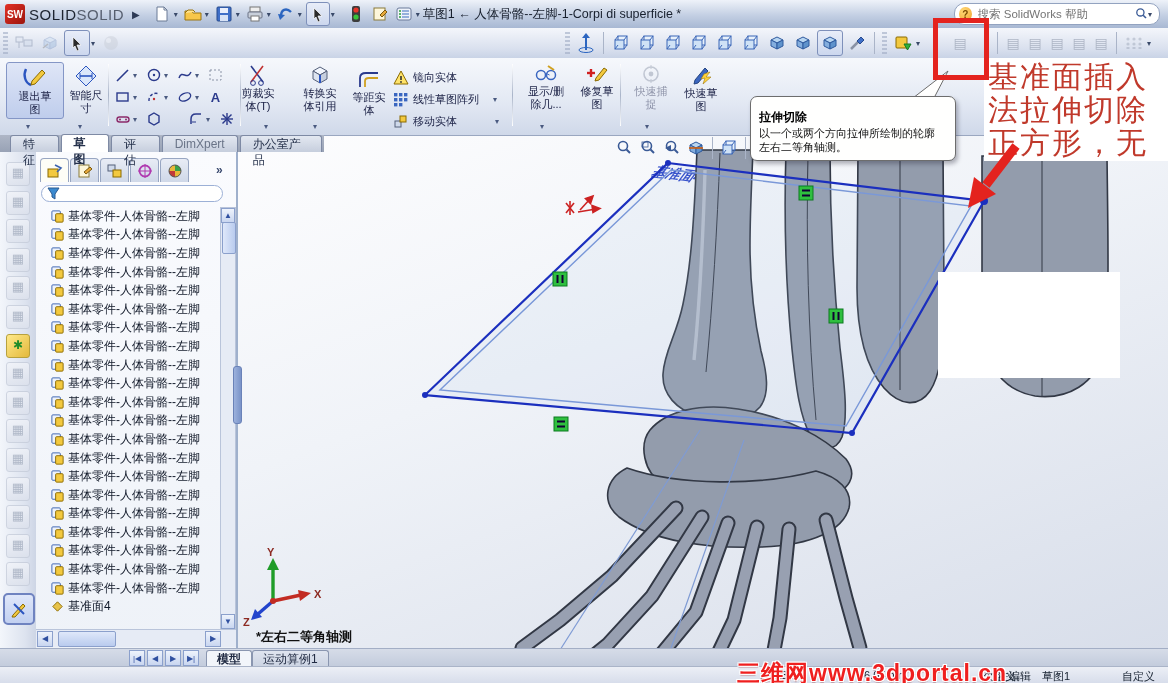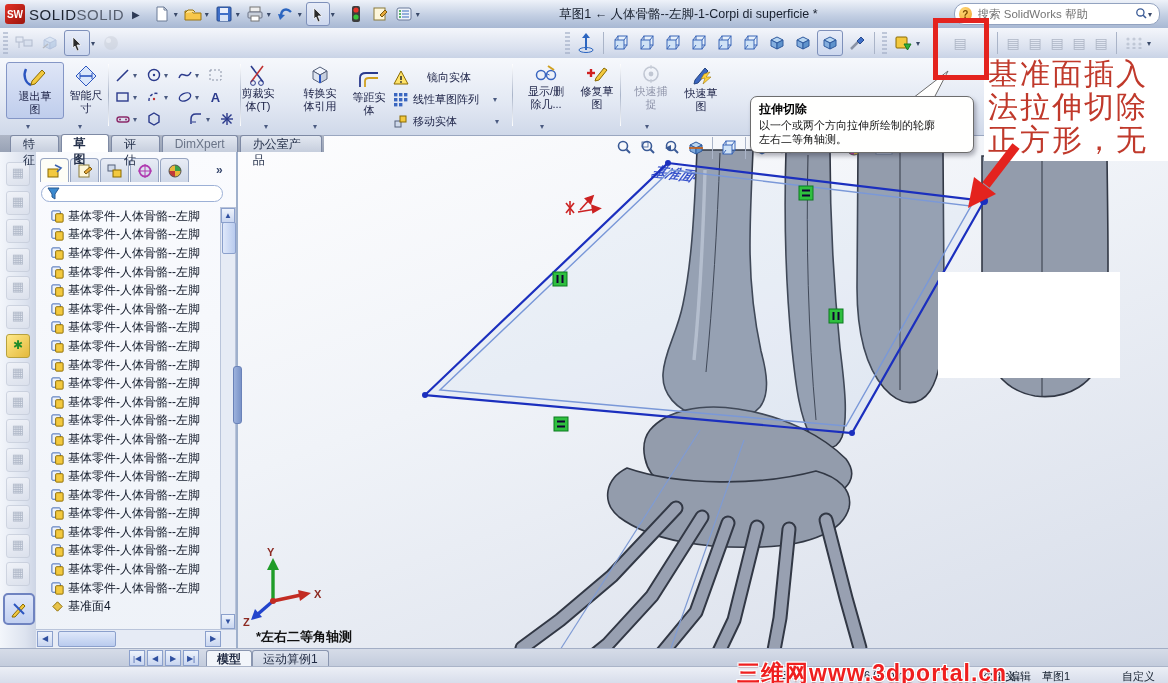--- a/index.html
+++ b/index.html
@@ -12,21 +12,21 @@
   .swlogo{width:20px;height:20px;margin:0 4px 0 5px;border-radius:3px;background:linear-gradient(135deg,#e23227,#9c140c);
     color:#fff;font-weight:bold;font-size:10px;display:flex;align-items:center;justify-content:center}
   .brand{font-size:15px;letter-spacing:.5px;color:#1d2430}
   .brand b{font-weight:normal}
   .brand span{color:#555e6e}
   .menu-arrow{color:#2d3a55;margin:0 10px 0 8px;font-size:10px}
   .ticon{width:22px;height:22px;margin:0 1px;border-radius:3px;display:flex;align-items:center;justify-content:center}
   .dd{color:#3a4a6a;font-size:8px;margin:0 3px 0 0}
   .dd::after{content:"▾"}
   .tsep{width:6px}
-  .doc-title{flex:1;text-align:center;font-size:12.5px;color:#18202e;white-space:nowrap;overflow:hidden}
+  .doc-title{flex:1;text-align:left;font-size:12.5px;color:#18202e;white-space:nowrap;overflow:hidden}
   .searchbox{width:196px;height:20px;background:#fff;border:1px solid #93a3c0;border-radius:10px;
     display:flex;align-items:center;margin-right:8px;padding:0 4px}
   .qbadge{width:14px;height:14px;border-radius:50%;background:radial-gradient(circle at 35% 30%,#ffd977,#f0a32c);
     color:#7a4a00;font-size:10px;font-weight:bold;display:flex;align-items:center;justify-content:center;margin-right:4px}
   .searchbox input{flex:1;border:none;outline:none;font-size:11.5px;color:#666;background:transparent;font-family:"Liberation Sans",sans-serif}
   
   .toolbar2{position:absolute;left:0;top:28px;width:1168px;height:30px;z-index:40;
     background:linear-gradient(#f4f6fb,#d9e0ee 70%,#c9d3e6);border-bottom:1px solid #aab6cd;display:flex;align-items:center}
   .grip{width:5px;height:22px;margin:0 3px;background:repeating-linear-gradient(#9fabc4 0 2px,transparent 2px 4px);opacity:.6}
   .t2icon{width:24px;height:24px;margin:0 1px;display:flex;align-items:center;justify-content:center;border-radius:3px}
@@ -61,29 +61,29 @@
     background:linear-gradient(160deg,#fdfdfe 0%,#f0f3f8 40%,#d8deea 100%)}
   .scene{position:absolute;left:0;top:0;z-index:5;pointer-events:none}
   .plane-tag{position:absolute;left:652px;top:166px;z-index:4;color:#2b46c8;font-weight:bold;font-style:italic;
     font-size:14px;transform:rotate(7deg) skewX(-18deg);text-shadow:0 0 2px #fff}
   .axis-label{position:absolute;z-index:6;font-size:11px;font-weight:bold;color:#8c2a22}
   .view-name{position:absolute;left:256px;top:628px;z-index:6;font-size:13px;font-weight:bold;color:#101010}
   .white-patch{position:absolute;left:938px;top:272px;width:182px;height:106px;background:#fff;z-index:7}
   .hud{position:absolute;left:612px;top:136px;height:24px;z-index:8;display:flex;align-items:center}
   .hudic{width:24px;height:22px;display:flex;align-items:center;justify-content:center}
   
-  .tooltip{position:absolute;left:750px;top:96px;width:224px;z-index:50;background:#fffffe;
-    border:1px solid #6d6d6d;border-radius:7px;box-shadow:2px 3px 4px rgba(40,40,60,.35);padding:4px 8px 6px 8px;box-sizing:border-box}
+  .tooltip{position:absolute;left:750px;top:96px;width:206px;z-index:50;background:#fffffe;
+    border:1px solid #6d6d6d;border-radius:7px;box-shadow:2px 3px 4px rgba(40,40,60,.35);padding:12px 8px 6px 8px;box-sizing:border-box}
   .tooltip .tt-title{font-size:12px;font-weight:bold;color:#000;margin-bottom:1px}
   .tooltip .tt-line{font-size:11px;color:#111;line-height:13.5px}
   .callout{position:absolute;left:905px;top:66px;z-index:49}
   
   .anno-bg{position:absolute;left:984px;top:58px;width:184px;height:103px;background:#fff;z-index:55}
   .anno-text{position:absolute;left:988px;top:60px;z-index:56;color:#c0392b;font-size:30px;line-height:33px;
-    letter-spacing:2px;font-family:Liberation Mono, monospace}
+    letter-spacing:2px;font-family:Liberation Sans, sans-serif}
   .red-box{position:absolute;left:933px;top:18px;width:46px;height:52px;border:5px solid #e4231e;z-index:60}
   .red-arrow{position:absolute;left:0;top:0;z-index:60;pointer-events:none}
   
   .lefttb{position:absolute;left:0;top:152px;width:36px;height:496px;z-index:10;
     background:linear-gradient(90deg,#f3f6fb,#dde3ef 70%,#cdd5e5);border-right:1px solid #aab4c8}
   .lt-icon{position:absolute;left:6px;width:22px;height:22px;border-radius:3px;border:1px solid #c2c9d7;
     background:linear-gradient(#f2f4f9,#dce1ec);opacity:.7}
   .lt-icon::after{content:"▦";color:#9aa4b6;font-size:13px;display:block;text-align:center;line-height:20px}
   .lt-icon.colored{opacity:1;border:1px solid #b7a13e;background:linear-gradient(135deg,#ffe98a,#e3b93c)}
   .lt-icon.colored::after{content:"✱";color:#1f8c2a;font-size:12px}
@@ -506,21 +506,21 @@
   </div>
 
   <div class="rrow" style="left:392px;top:10px">
     <span class="mini">
         <svg width="16" height="15">
           <polygon points="8,1 15,14 1,14" fill="#ffe36a" stroke="#8a6a00"></polygon>
           <line x1="8" y1="6" x2="8" y2="10" stroke="#333" stroke-width="1.6"></line>
           <circle cx="8" cy="12" r=".9" fill="#333"></circle>
         </svg>
       </span>
-    <span style="margin-left:18px">镜向实体</span>
+    <span style="margin-left:4px">镜向实体</span>
   </div>
   <div class="rrow" style="left:392px;top:32px">
     <span class="mini">
         <svg width="15" height="15">
           <g fill="#3a66c0">
             <rect x="1" y="1" width="3.4" height="3.4"></rect>
             <rect x="6" y="1" width="3.4" height="3.4"></rect>
             <rect x="11" y="1" width="3.4" height="3.4"></rect>
             <rect x="1" y="6" width="3.4" height="3.4"></rect>
             <rect x="6" y="6" width="3.4" height="3.4"></rect>

